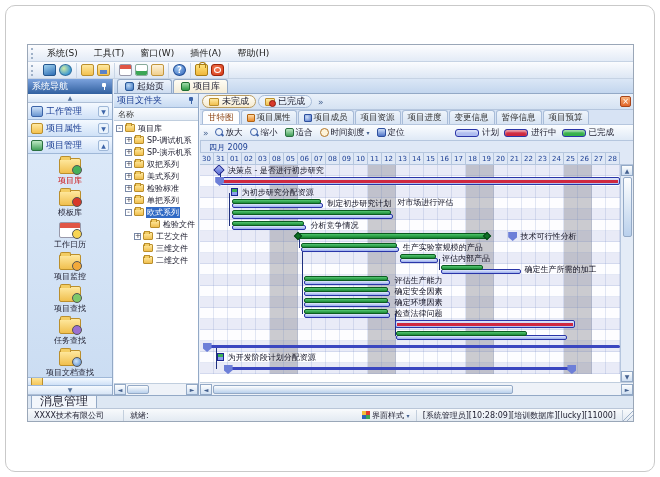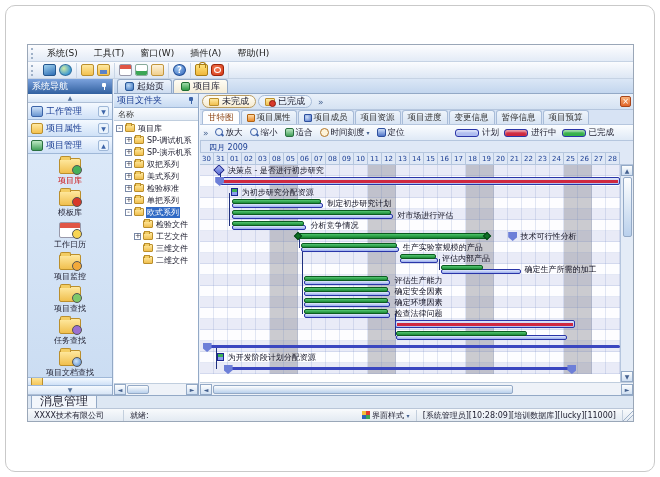--- a/index.html
+++ b/index.html
@@ -300,21 +300,21 @@
           <div class="tree-row" style="padding-left: 11px;">
             <span class="expander">+</span>
             <span class="t-folder"></span>
             <span class="tree-label">单把系列</span>
           </div>
           <div class="tree-row" style="padding-left: 11px;">
             <span class="expander">-</span>
             <span class="t-folder"></span>
             <span class="tree-label selected">欧式系列</span>
           </div>
-          <div class="tree-row" style="padding-left: 20px;">
+          <div class="tree-row" style="padding-left: 20px; margin-left: 7px;">
             <span class="exp-spacer"></span>
             <span class="t-folder"></span>
             <span class="tree-label">检验文件</span>
           </div>
           <div class="tree-row" style="padding-left: 20px;">
             <span class="expander">+</span>
             <span class="t-folder"></span>
             <span class="tree-label">工艺文件</span>
           </div>
           <div class="tree-row" style="padding-left: 20px;">
@@ -544,21 +544,21 @@
             <div class="bar-label" style="left: 41.8px; top: 22px;">为初步研究分配资源</div>
             <div class="gbar" style="left: 32.2px; top: 34px; width: 91px;">
               <div class="plan"></div>
               <div class="done" style="width: 89px;"></div>
             </div>
             <div class="bar-label" style="left: 127.2px; top: 33px;">制定初步研究计划</div>
             <div class="gbar" style="left: 32.2px; top: 45px; width: 161px;">
               <div class="plan"></div>
               <div class="done" style="width: 159px;"></div>
             </div>
-            <div class="bar-label" style="left: 197.2px; top: 45px;">对市场进行评估</div>
+            <div class="bar-label" style="left: 197.2px; top: 32px;">对市场进行评估</div>
             <div class="gbar" style="left: 32.2px; top: 56px; width: 74.2px;">
               <div class="plan"></div>
               <div class="done" style="width: 72.2px;"></div>
             </div>
             <div class="bar-label" style="left: 110.4px; top: 55px; font-family: Liberation Mono, monospace;">分析竞争情况</div>
             <div class="sumgreen" style="left: 98px; top: 68px; width: 189px;"></div>
             <div class="cap" style="left: 95px; top: 68px;"></div>
             <div class="cap" style="left: 284px; top: 68px;"></div>
             <div class="pentagon" style="left: 308.2px; top: 67px;"></div>
             <div class="bar-label" style="left: 320.6px; top: 66px;">技术可行性分析</div>

